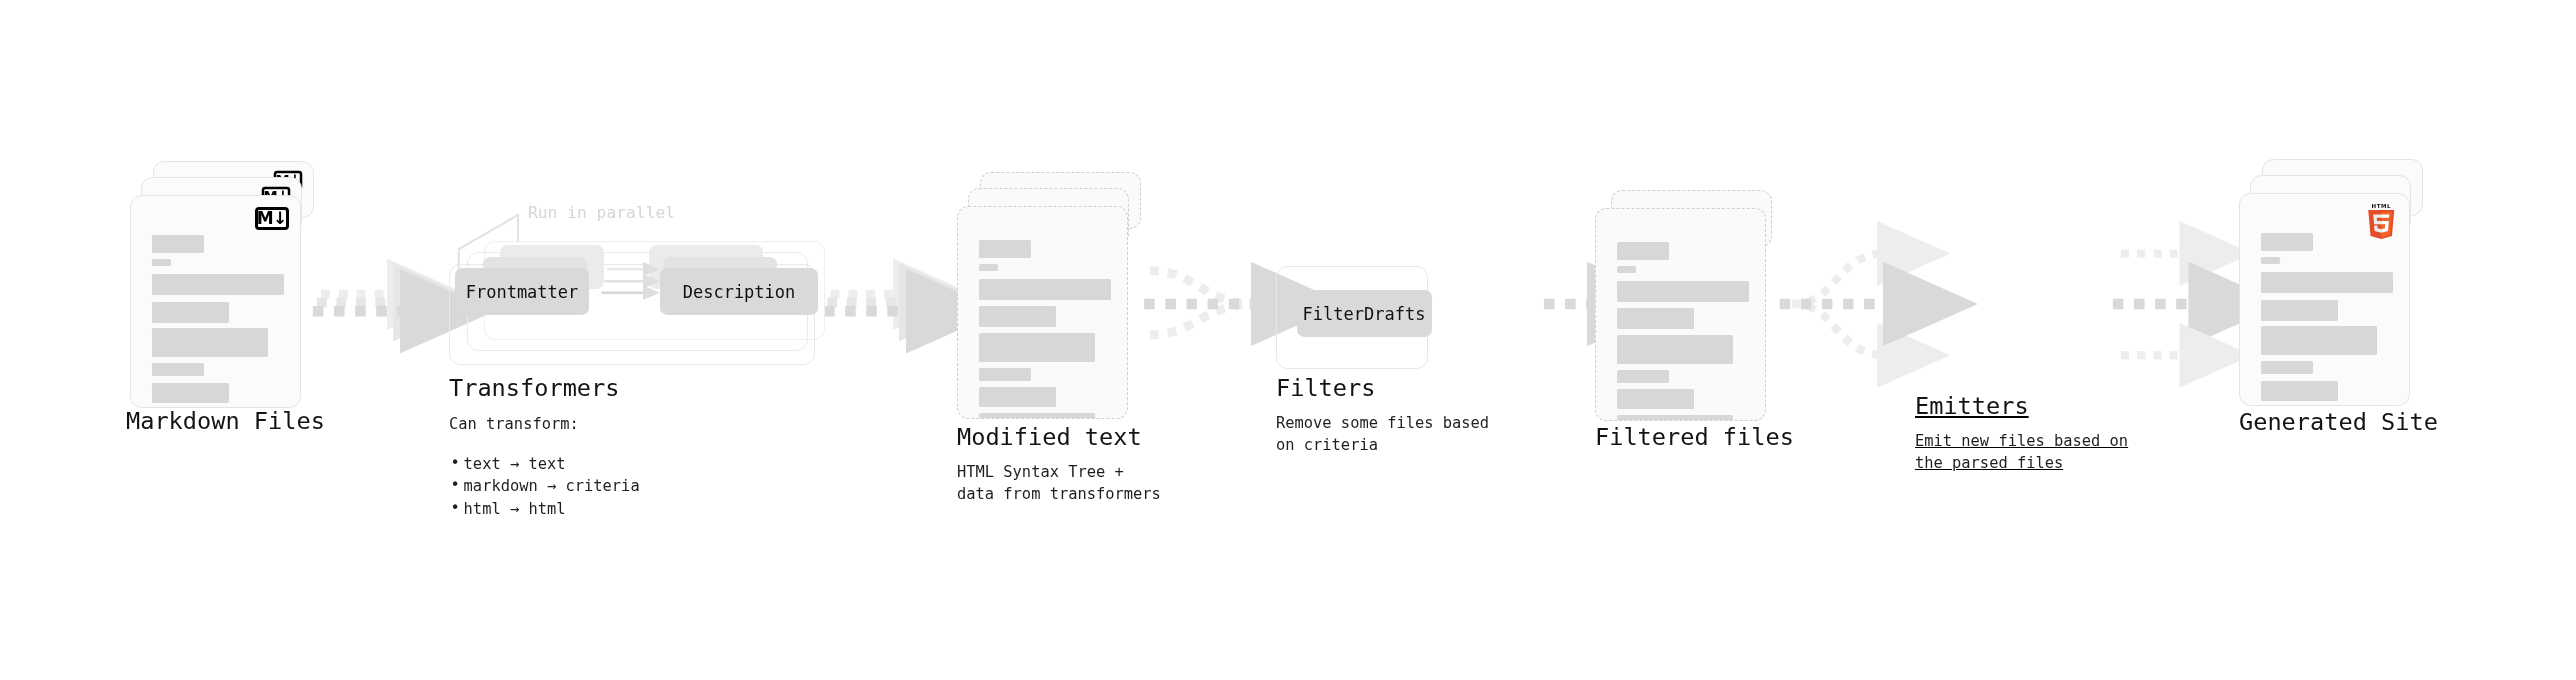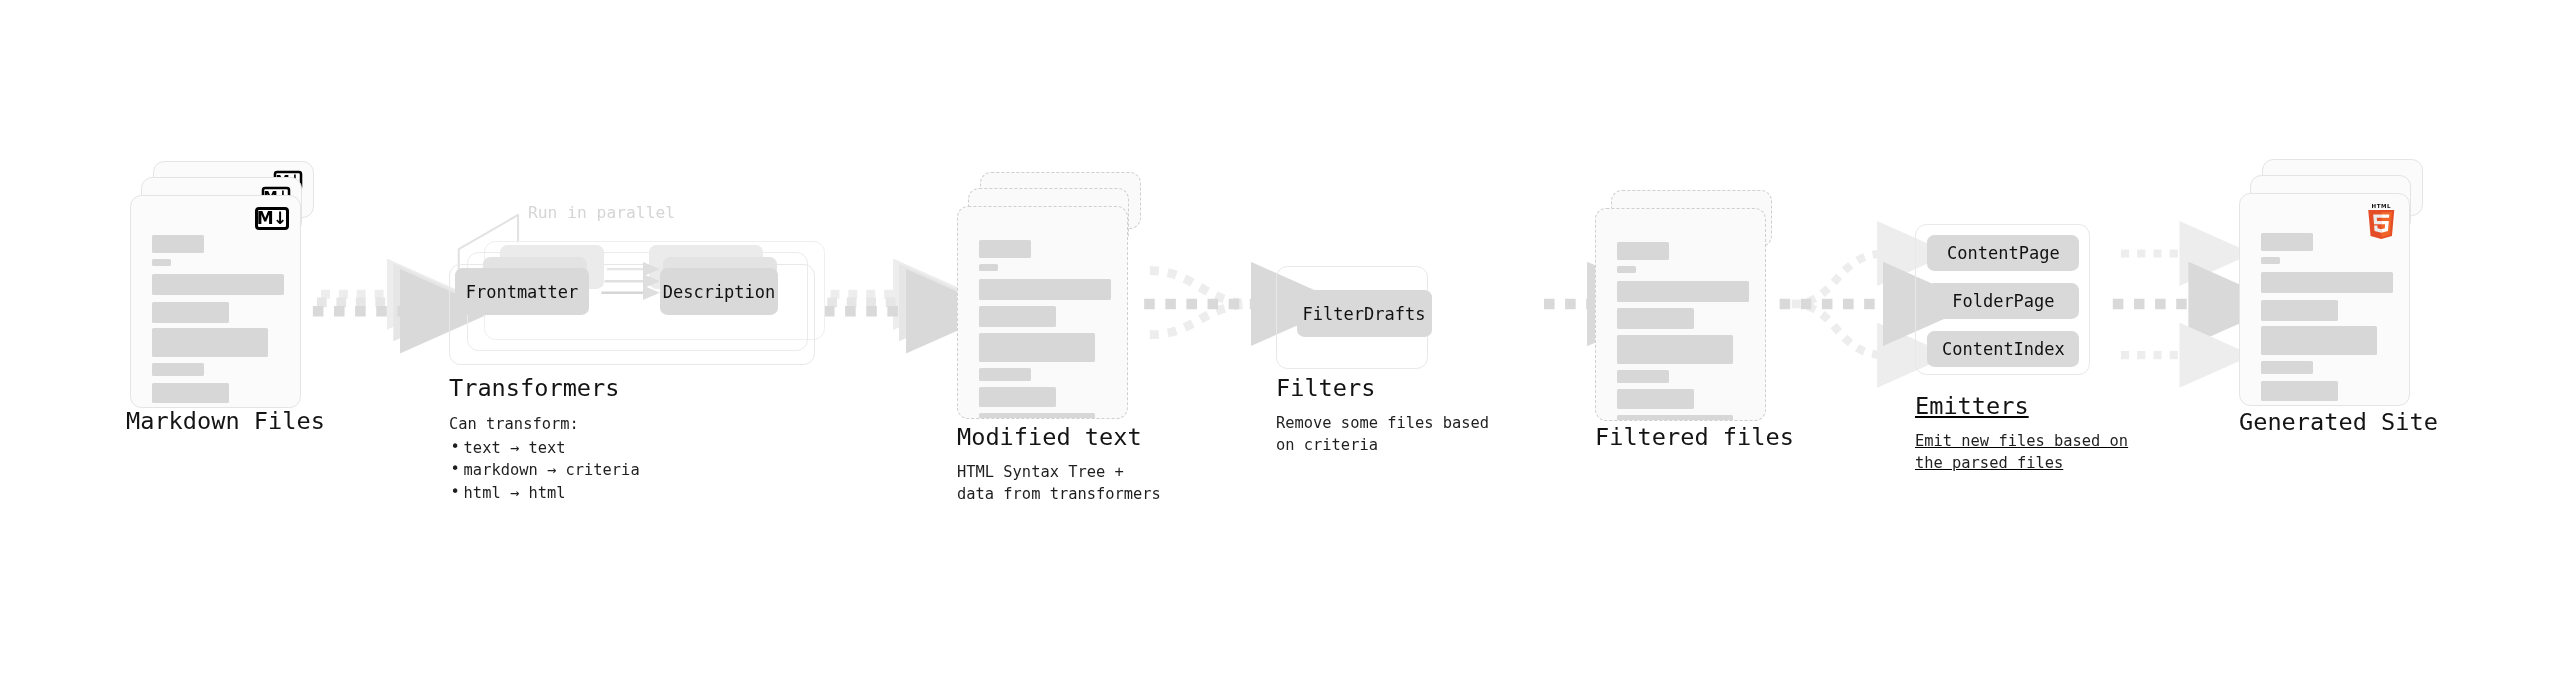--- a/index.html
+++ b/index.html
@@ -53,21 +53,21 @@
   .cap-title {
     font-size: 23.6px; color: #141414; letter-spacing: 0px; white-space: nowrap;
     font-family: "DejaVu Sans Mono", "Liberation Mono", monospace;
   }
   .cap-sub {
     margin-top: 11.4px; font-size: 15.4px; line-height: 1.42; color: #1f1f1f;
     white-space: pre-line;
     font-family: "DejaVu Sans Mono", "Liberation Mono", monospace;
   }
   .cap-list { margin-top: 10.6px; font-size: 15.4px; line-height: 1.45; color: #1f1f1f; }
-  .cap-list .lead { margin-bottom: 2px; }
+  .cap-list .lead { margin-bottom: 18px; }
   .cap-list ul { list-style: none; }
   .cap-list li { padding-left: 14.6px; position: relative; white-space: nowrap; }
   .cap-list li::before {
     content: "\2022"; position: absolute; left: 1.6px; top: -0.8px; color: #1f1f1f;
   }
 
   
   .group {
     position: absolute;
     border: 1.6px solid #e8e8e8;
@@ -180,21 +180,21 @@
     <div class="group" style="left:35px;  top:49px;  width:341px; height:99px; border-color:#efefef;"></div>
     <div class="group" style="left:18px;  top:60px;  width:341px; height:99px; border-color:#ebebeb;"></div>
     <div class="group" style="left:0px;   top:72px;  width:366px; height:101px;">
 
       <div class="pill ghost2" style="left:50px;  top:-20.3px; width:104px; height:44px;"></div>
       <div class="pill ghost1" style="left:32.5px;  top:-8.1px; width:104px; height:44px;"></div>
       <div class="pill ghost2" style="left:199px; top:-20.3px; width:114px; height:44px;"></div>
       <div class="pill ghost1" style="left:213px; top:-8.1px; width:114px; height:44px;"></div>
 
       <div class="pill" style="left:5px;  top:3.3px; width:134px; height:47px;">Frontmatter</div>
-      <div class="pill" style="left:210px; top:3.3px; width:118px; height:47px;">Description</div>
+      <div class="pill" style="left:210px; top:3.3px; width:158px; height:47px;">Description</div>
 
       <svg class="lay" width="366" height="101" viewBox="0 0 450 124">
         <defs>
           <marker id="tin" markerWidth="8" markerHeight="8" refX="1" refY="3" orient="auto">
             <path d="M0,0 L7,3 L0,6 z" fill="#dedede"></path>
           </marker>
         </defs>
         <path d="M193,5  L240,5" stroke="#e6e6e6" stroke-width="3" fill="none" marker-end="url(#tin)"></path>
         <path d="M190,20 L240,20" stroke="#e0e0e0" stroke-width="3" fill="none" marker-end="url(#tin)"></path>
         <path d="M186,34 L240,34" stroke="#d6d6d6" stroke-width="3" fill="none" marker-end="url(#tin)"></path>
@@ -252,25 +252,20 @@
       <div class="skel" style="left:21px; top:126px; width:116px;height:29px;"></div>
       <div class="skel" style="left:21px; top:161px; width:52px; height:13px;"></div>
       <div class="skel" style="left:21px; top:180px; width:77px; height:19.5px;"></div>
       <div class="skel" style="left:21px; top:206px; width:116px;height:18px;"></div>
     </div>
   </div>
   <div class="caption" style="left:1595px; top:423px;">
     <div class="cap-title">Filtered files</div>
   </div>
 
-  <div class="group" style="left:1915px; top:224px; width:175px; height:151px;">
-    <div class="pill" style="left:11.4px; top:9.8px;  width:152px; height:36px;">ContentPage</div>
-    <div class="pill" style="left:11.4px; top:58px;  width:152px; height:36px;">FolderPage</div>
-    <div class="pill" style="left:11.4px; top:106px; width:152px; height:36px;">ContentIndex</div>
-  </div>
   <div class="caption" style="left:1915px; top:392px;text-decoration:underline;">
     <div class="cap-title">Emitters</div>
     <div class="cap-sub">Emit new files based on
 the parsed files</div>
   </div>
 
   <div class="stack" style="left:2239px; top:159px;">
     <div class="sheet back2">
 
       <svg class="badge css-chip" style="right:11.4px; top:16.3px;" viewBox="0 0 64 28">

